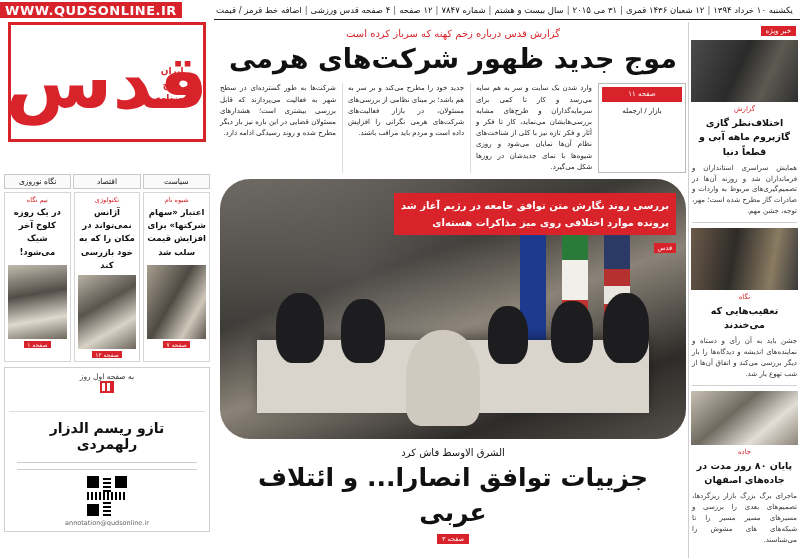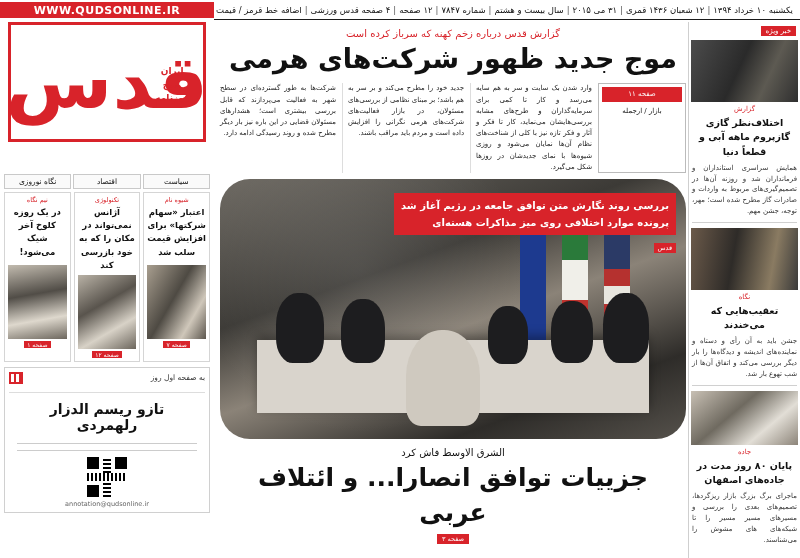--- a/index.html
+++ b/index.html
@@ -18,22 +18,22 @@
   }
   .topbar .seg{padding:0 3px;}
   .topbar .sep{color:#555;}
   
   .masthead{
     position:absolute;top:0;left:0;width:214px;height:170px;
     border-left:0;box-sizing:border-box;
     background:#ffffff;
   }
   .site-url{
-    position:absolute;top:2px;left:0;width:214px;height:16px;
-    background:#d8232a;color:#fff;font-weight:bold;font-size:11px;
+    position:absolute;top:2px;left:0;width:182px;height:16px;
+    background:#d8232a;color:#fff;font-weight:bold;font-size:13px;
     letter-spacing:.5px;display:flex;align-items:center;justify-content:center;
     direction:ltr;
   }
   .logo-box{
     position:absolute;top:22px;left:8px;width:198px;height:120px;
     border:3px solid #d8232a;box-sizing:border-box;background:#fff;
     display:flex;align-items:center;justify-content:center;
   }
   .logo-word{
     font-family:"DejaVu Sans", sans-serif;
@@ -126,21 +126,21 @@
   .rcard-kicker{font-size:6.5px;color:#d8232a;text-align:center;margin-bottom:2px;}
   .rcard-title{font-size:8.5px;font-weight:bold;color:#111;text-align:center;line-height:1.55;min-height:56px;}
   .rcard-photo{width:100%;height:74px;margin-top:3px;
     background-image:linear-gradient(150deg,#b9b2a6 0%,#59544d 40%,#d8d2c7 70%,#6b655c 100%);}
   .rcard-photo.b{background-image:linear-gradient(120deg,#a99f90 0%,#4e4a43 45%,#cfc7ba 75%,#5c564e 100%);}
   .rcard-photo.c{background-image:linear-gradient(170deg,#c2bbaf 0%,#514d47 40%,#ded8cd 72%,#6d675e 100%);}
   .rcard-pg{background:#d8232a;color:#fff;font-size:6px;padding:0 3px;display:block;width:fit-content;margin:2px auto 0;}
   .rail-bottom{
     margin-top:5px;border:1px solid #d0d0d0;padding:4px;box-sizing:border-box;
   }
-  .rb-head{display:flex;align-items:center;justify-content:space-between;border-bottom:1px solid #ddd;padding-bottom:8px;}
+  .rb-head{display:flex;align-items:center;border-bottom:1px solid #ddd;padding-bottom:18px;flex-direction:column;}
   .rb-label{font-size:7.5px;color:#333;}
   .rb-icon{width:14px;height:12px;background:#d8232a;position:relative;}
   .rb-icon:before{content:"";position:absolute;left:2px;top:2px;width:3px;height:8px;background:#fff;}
   .rb-icon:after{content:"";position:absolute;left:7px;top:2px;width:3px;height:8px;background:#fff;}
   .rb-title{font-size:14px;font-weight:bold;color:#111;text-align:center;margin:8px 12px 10px;}
   .rb-lines{height:1px;background:#ccc;margin:6px 8px;}
   .qr{
     width:40px;height:40px;margin:4px auto 0;
     background:
       linear-gradient(#000 0 0) 0 0/12px 12px no-repeat,

